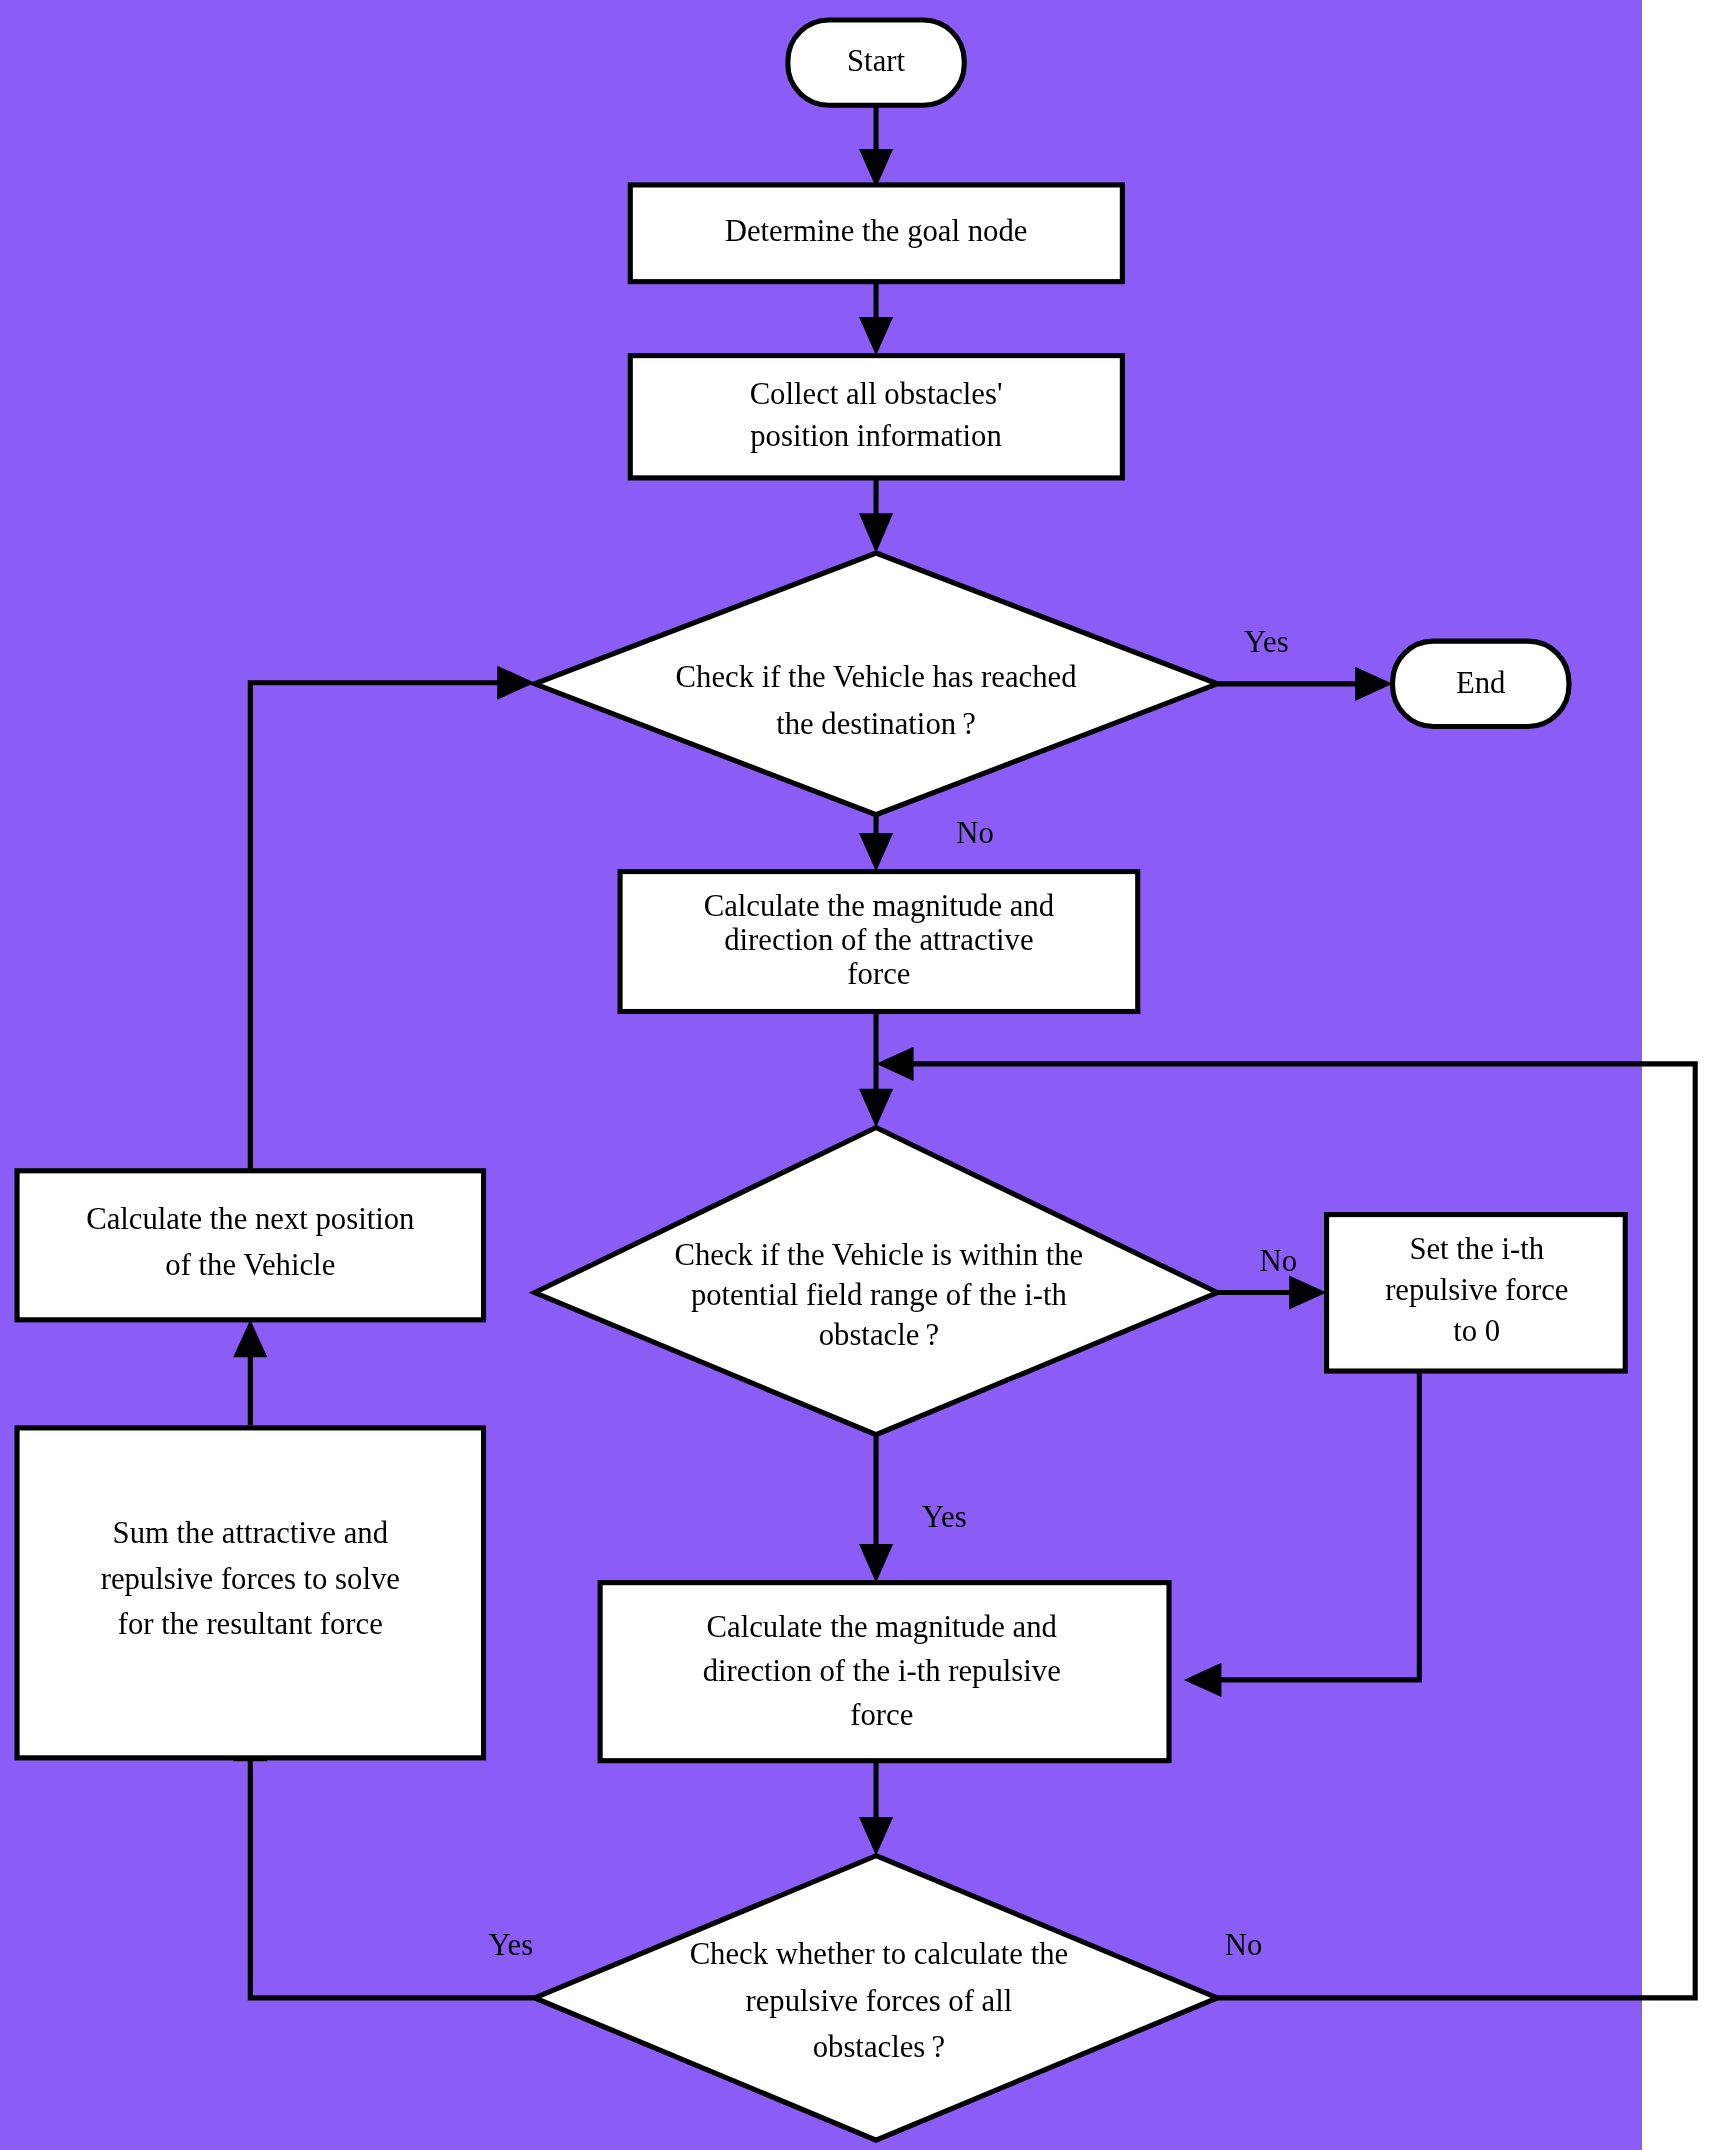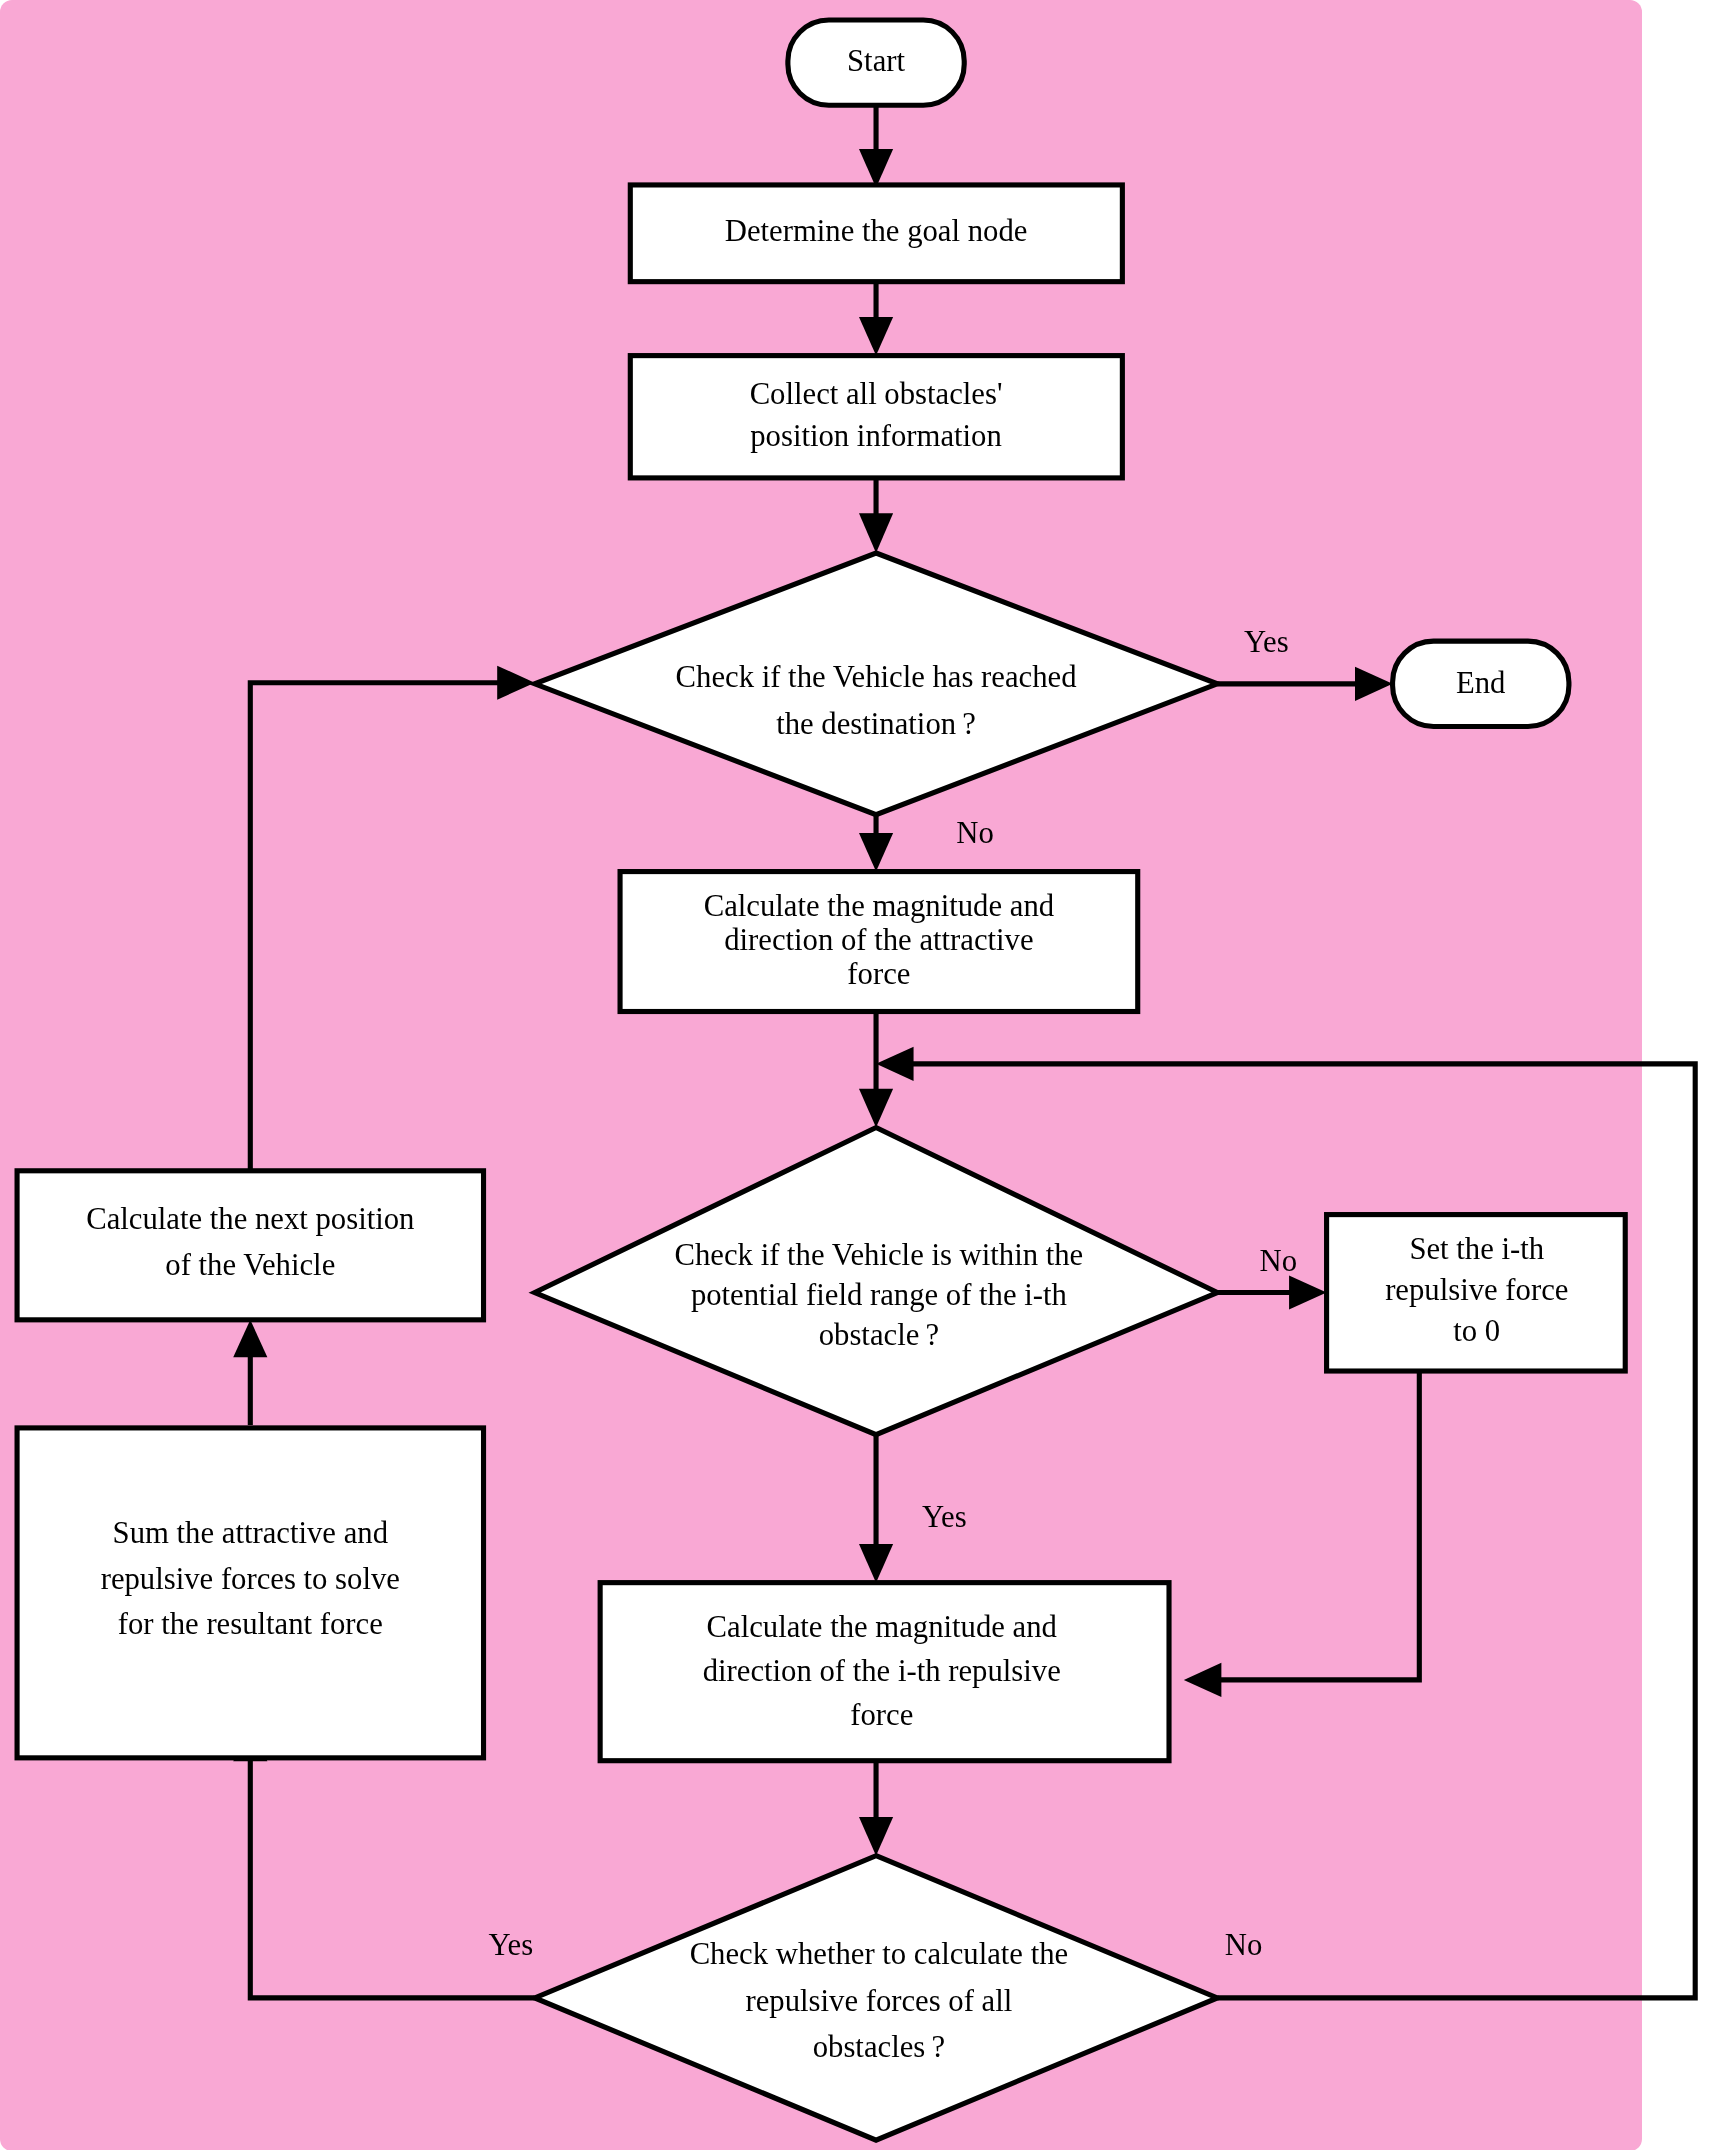--- a/index.html
+++ b/index.html
@@ -4,23 +4,22 @@
 <style>
   html, body {
     margin: 0;
     padding: 0;
     background: #ffffff;
   }
   #flowchart-root {
     position: relative;
     width: 1642px;
     height: 2151px;
-    background: #f9a8d4;
+    background: #8b5cf6;
     font-family: "Liberation Serif", "DejaVu Serif", serif;
-    border-radius: 12px;
   }
   svg#flow-svg {
     position: absolute;
     top: 0;
     left: 0;
     width: 1710px;
     height: 2151px;
     display: block;
   }
   .shape-stroke {

